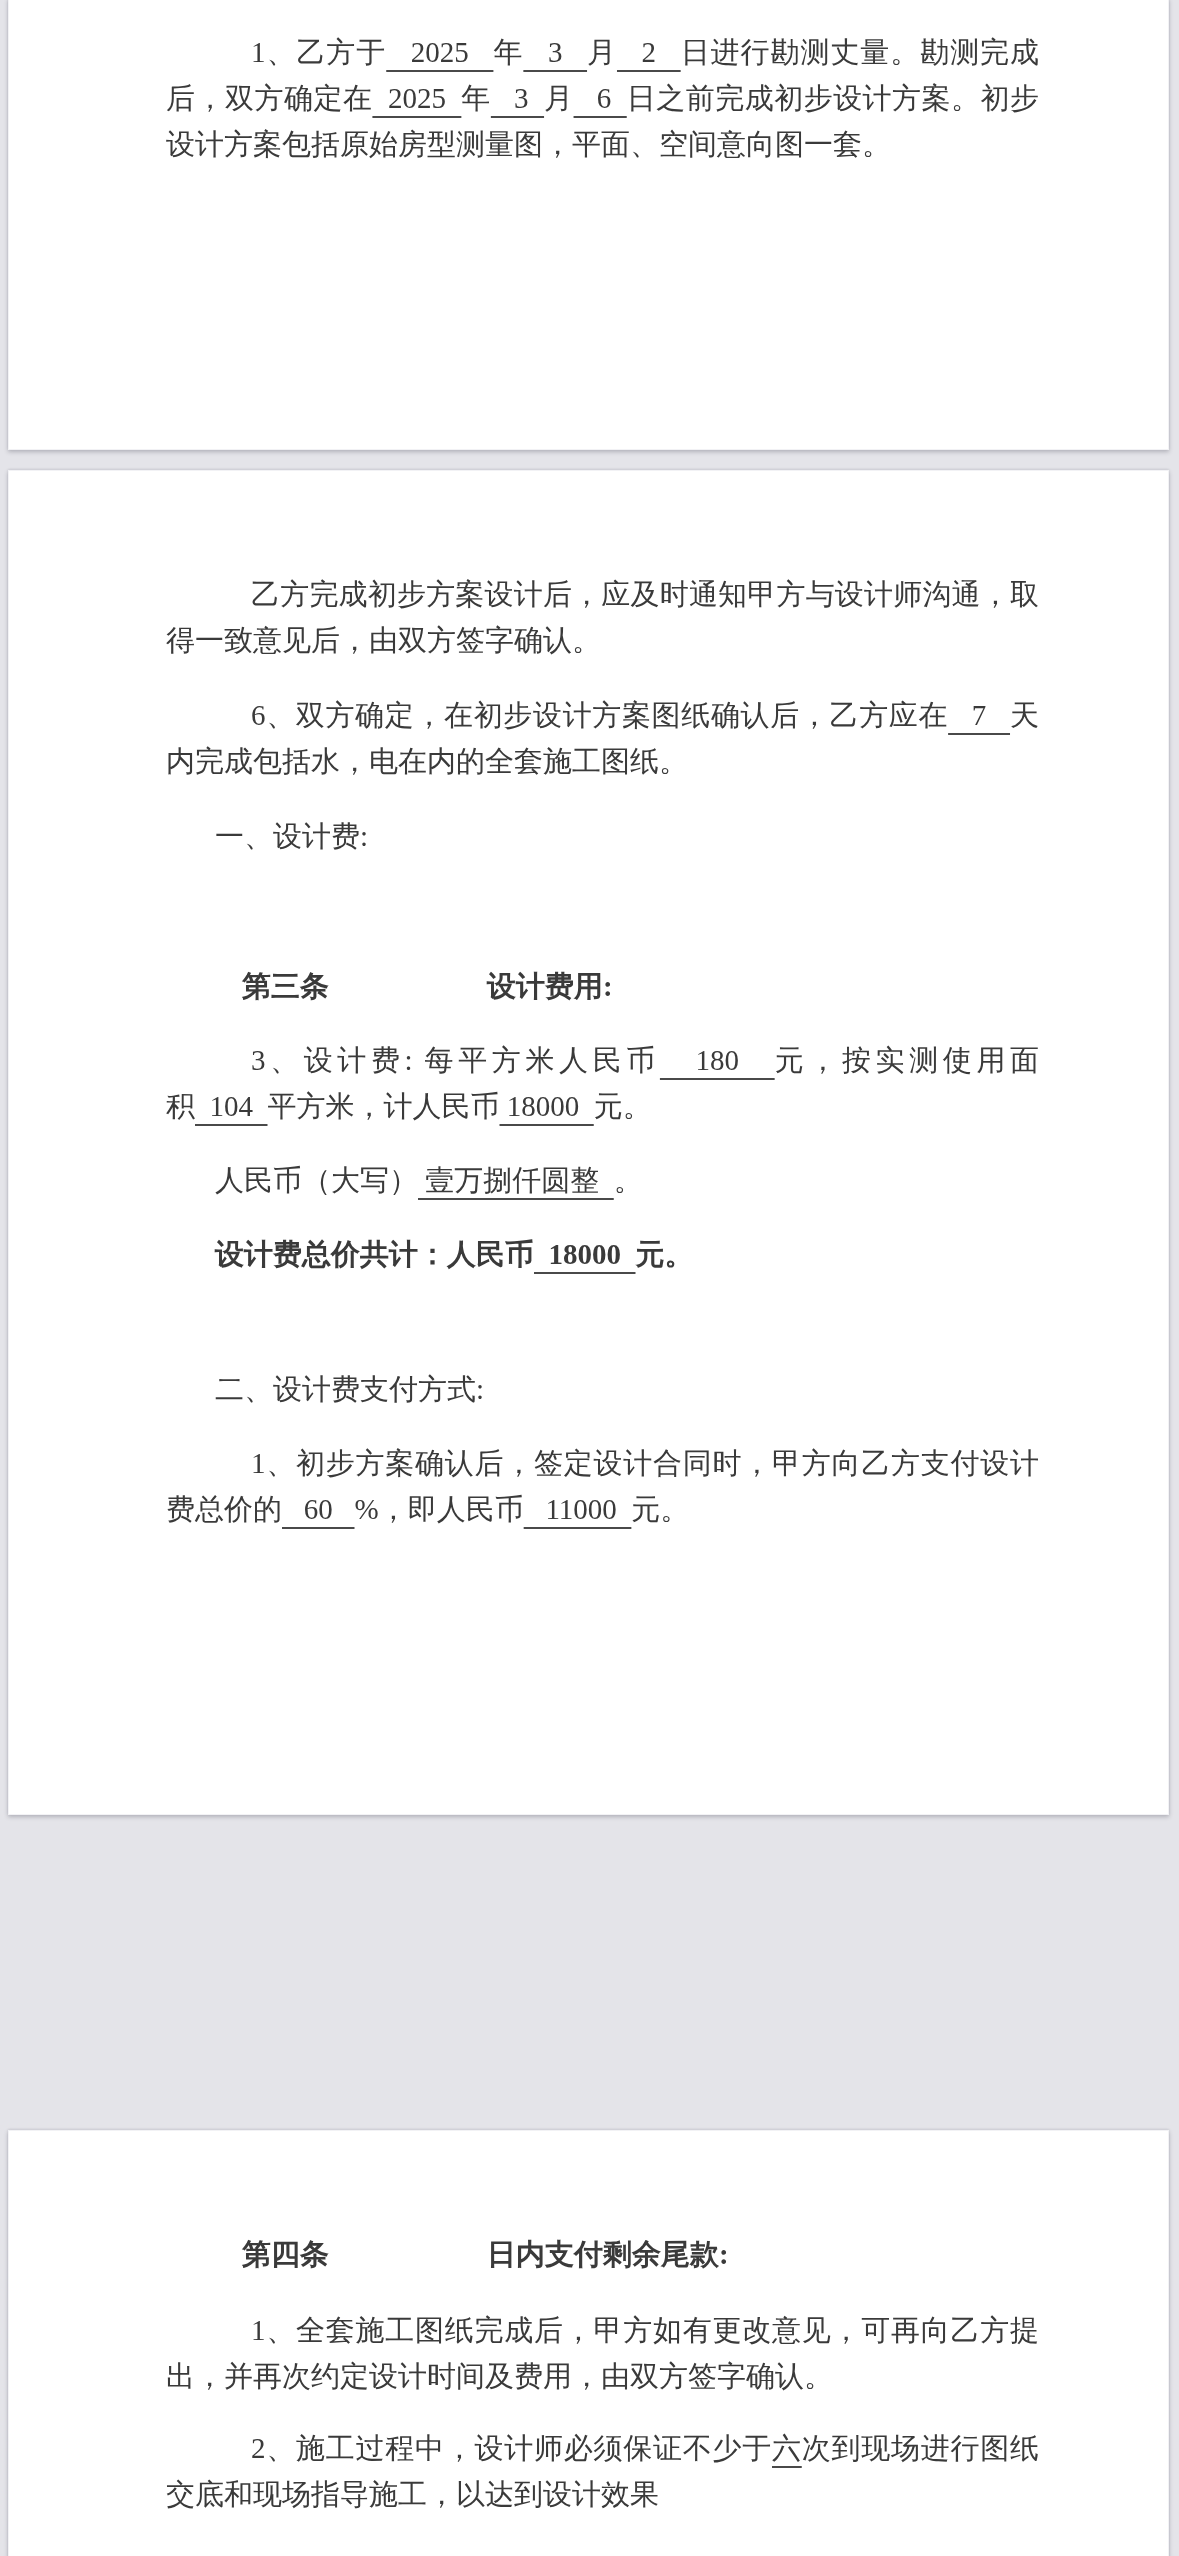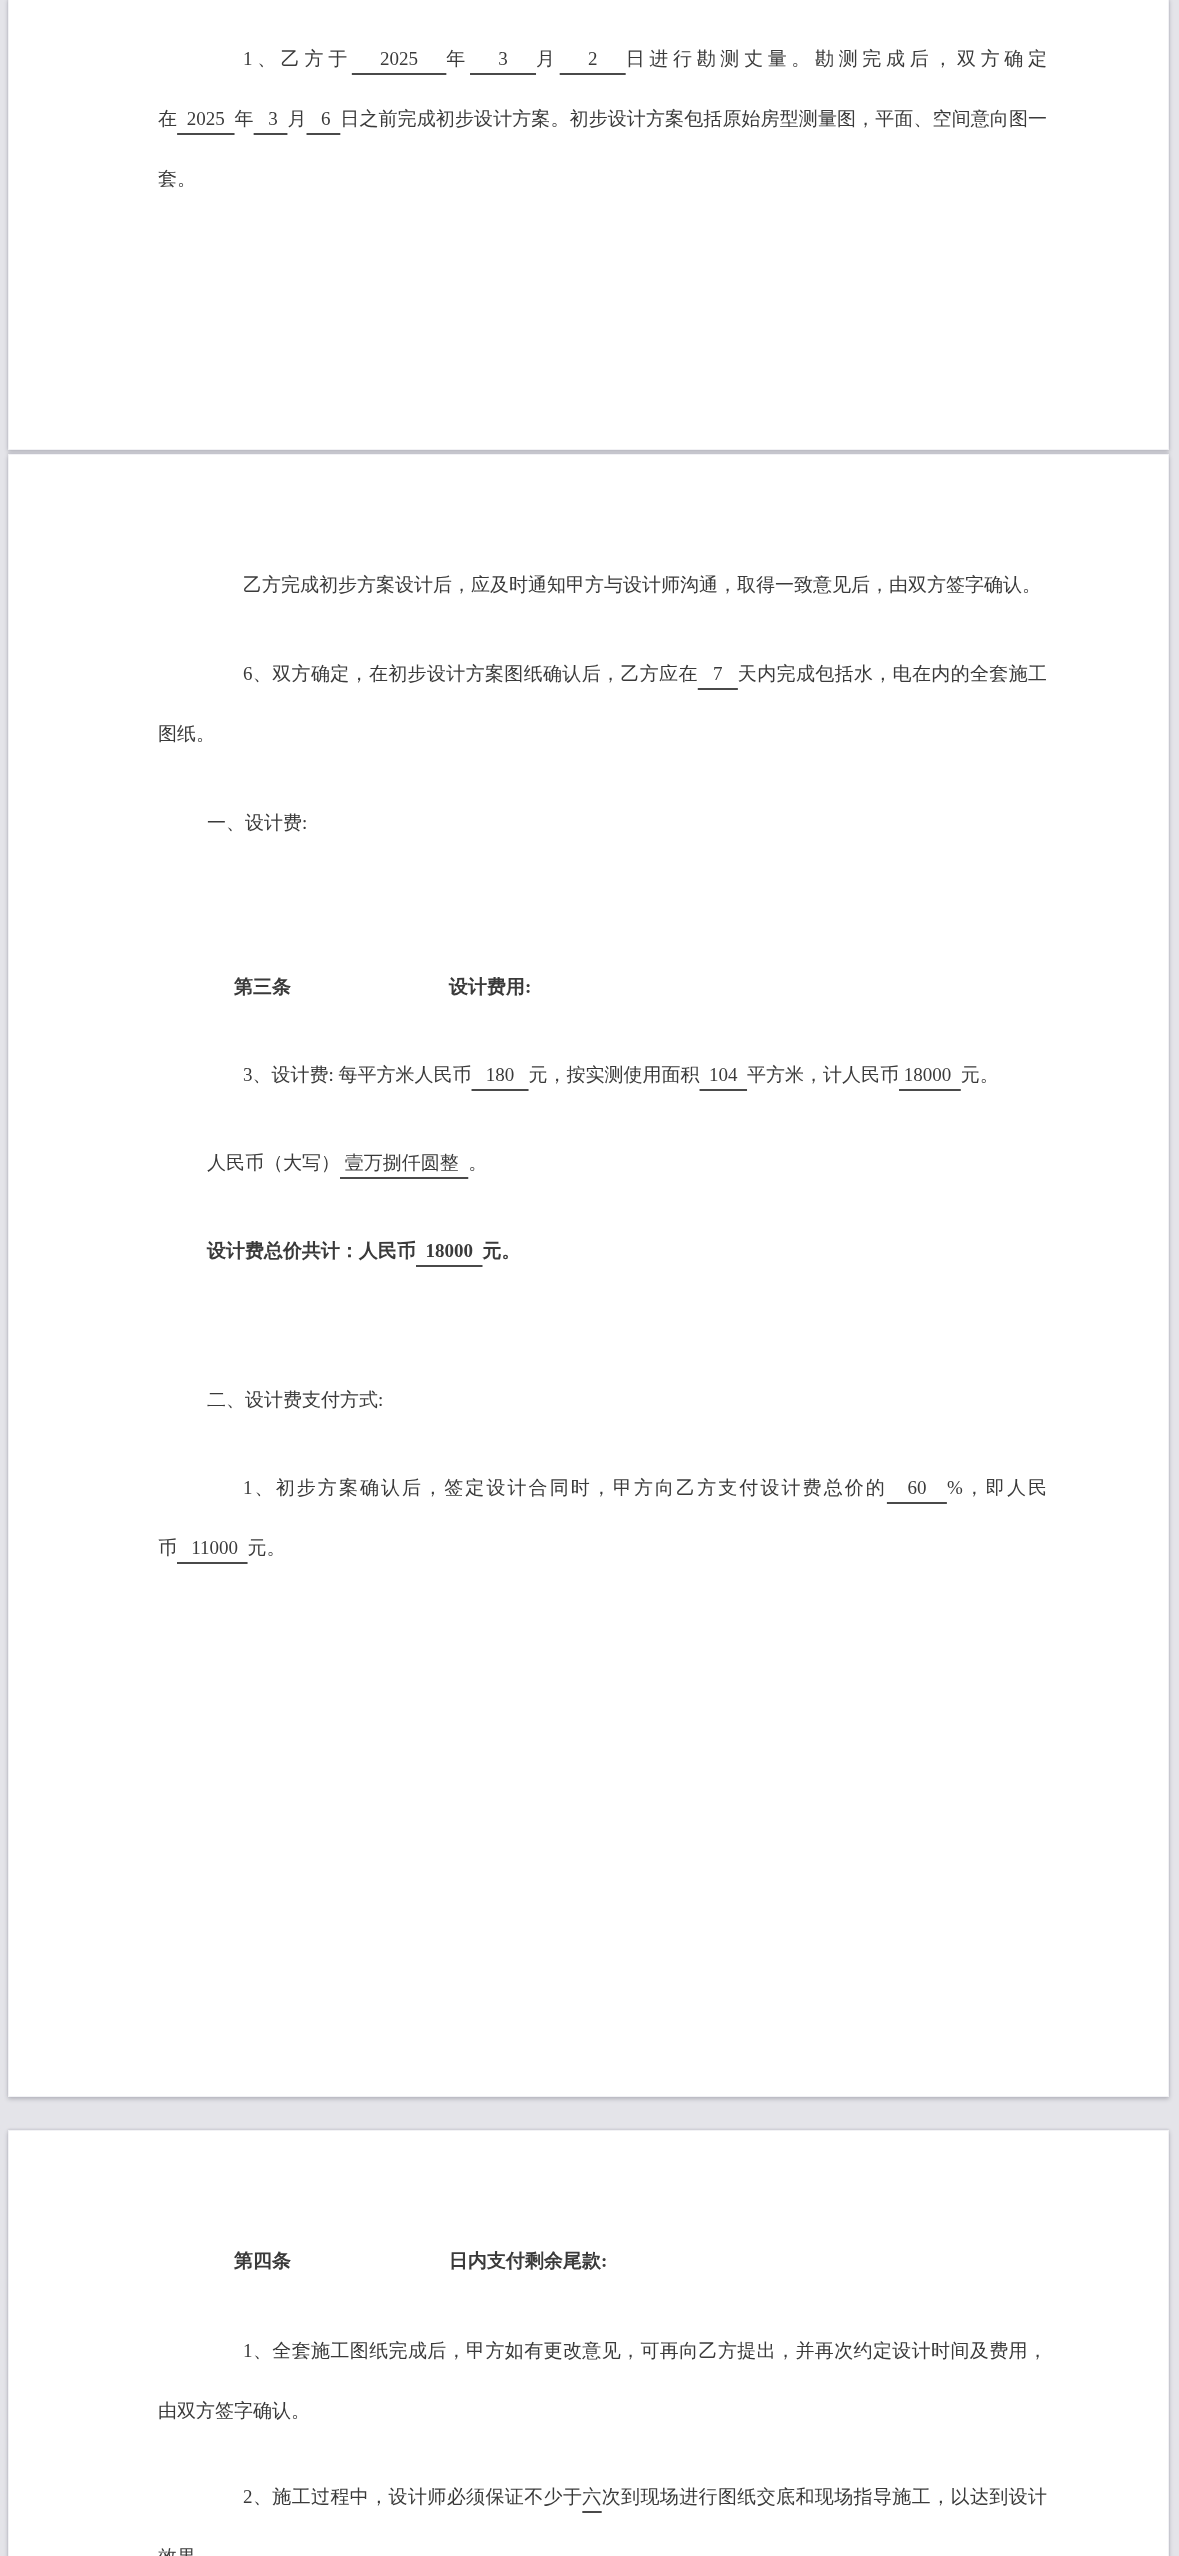--- a/index.html
+++ b/index.html
@@ -14,27 +14,27 @@
   #viewer { position:absolute; inset:0; }
   .page {
     position: absolute;
     left: 8px;
     width: 1161px;
     background: #ffffff;
     box-shadow: 0 2px 4px rgba(50,50,70,0.28), 0 -1px 2px rgba(50,50,70,0.10);
     border: 1px solid #f2f2f5;
   }
   #page1 { top: -2px;   height: 452px; }
-  #page2 { top: 454px;  height: 1643px; }
+  #page2 { top: 470px;  height: 1345px; }
   #page3 { top: 2130px; height: 560px; }
   .content { margin-left: 149px; width: 889px; }
   .ln {
-    margin: 0;
-    font-size: 19px;
-    line-height: 60px;
+    margin: 8px;
+    font-size: 29px;
+    line-height: 46px;
     color: #3a3a3a;
     text-align: justify;
     word-break: normal;
     line-break: strict;
   }
   .ind { text-indent: 85px; }   
   .sub { text-indent: 49px; }   
   .hd  { text-indent: 76px; font-weight: bold; } 
   .b   { font-weight: bold; }
   .u   {

